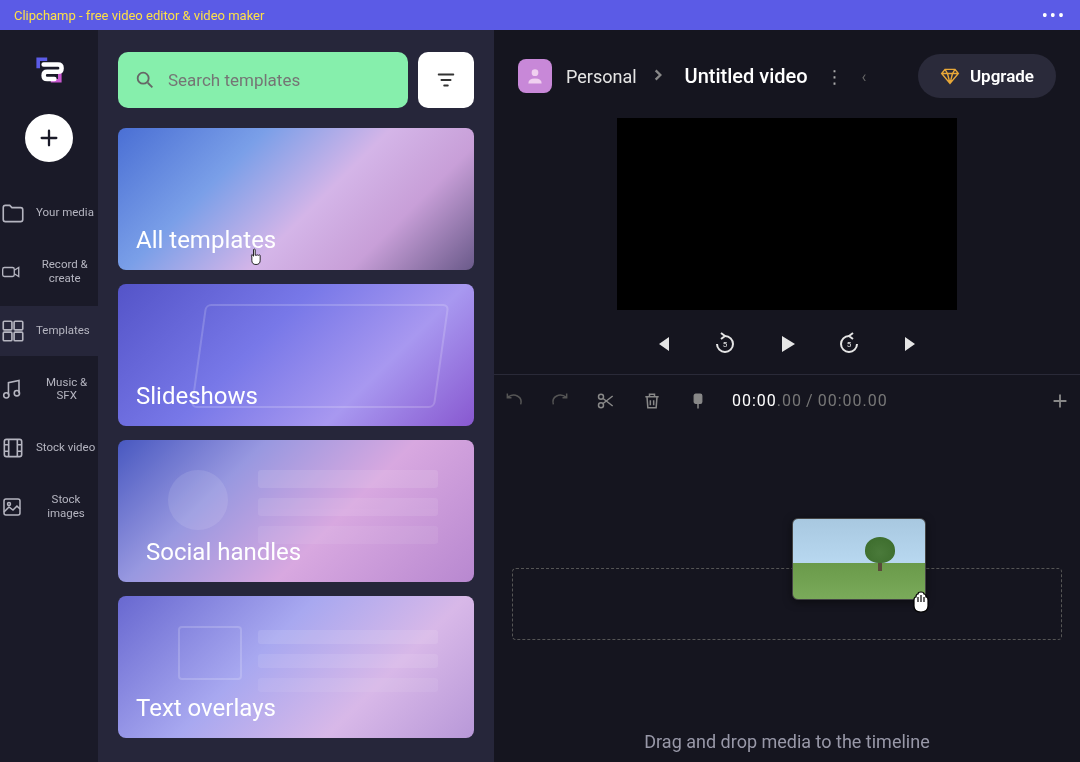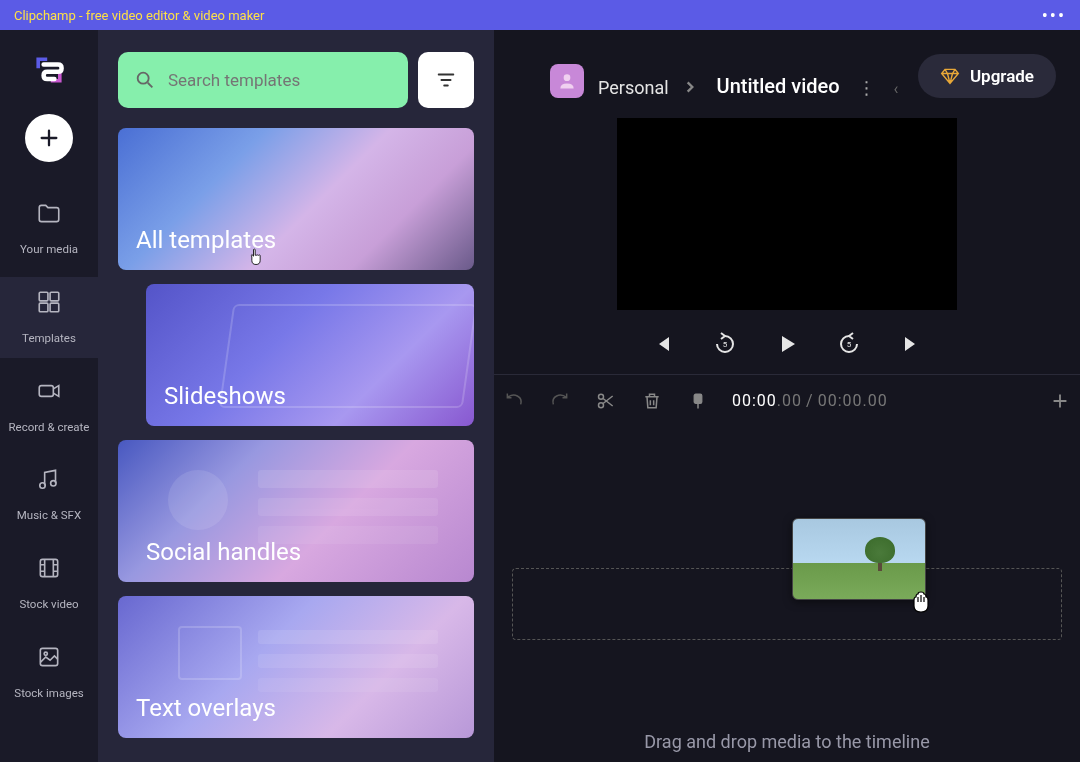--- a/index.html
+++ b/index.html
@@ -6,49 +6,49 @@
 html, body { width: 1080px; height: 762px; overflow: hidden; background: #0f0f1a; color: #e5e5e5; }
 .titlebar { height: 30px; background: #5b5be6; display: flex; align-items: center; padding: 0 14px; justify-content: space-between; }
 .titlebar-text { color: #fde047; font-size: 13px; }
 .titlebar-menu { color: #fff; font-size: 18px; letter-spacing: 2px; cursor: pointer; }
 .app { display: flex; height: 732px; }
 .nav { width: 98px; background: #1a1a28; display: flex; flex-direction: column; align-items: center; padding-top: 18px; gap: 8px; }
 .logo { width: 44px; height: 44px; display: flex; align-items: center; justify-content: center; margin-bottom: 14px; }
 .logo svg { width: 36px; height: 36px; }
 .add-btn { width: 48px; height: 48px; border-radius: 50%; background: #fff; display: flex; align-items: center; justify-content: center; cursor: pointer; margin-bottom: 18px; }
 .add-btn svg { width: 22px; height: 22px; stroke: #1a1a28; }
-.nav-item { width: 98px; display: flex; flex-direction: column; align-items: center; gap: 17px; padding: 12px 0; cursor: pointer; color: #b5b5c0; }
+.nav-item { width: 98px; display: flex; align-items: center; gap: 10px; padding: 12px 0; cursor: pointer; color: #b5b5c0; }
 .nav-item.active { background: #26263a; }
 .nav-item svg { width: 26px; height: 26px; stroke: #b5b5c0; fill: none; stroke-width: 1.5; }
 .nav-label { font-size: 11.5px; text-align: center; line-height: 1.2; }
 .panel { width: 396px; background: #26263a; padding: 22px 20px 0 20px; display: flex; flex-direction: column; position: relative; }
 .search-row { display: flex; gap: 10px; margin-bottom: 20px; }
 .search-box { flex: 1; background: #86efac; border-radius: 10px; height: 56px; display: flex; align-items: center; padding: 0 16px; gap: 12px; }
 .search-box svg { width: 22px; height: 22px; stroke: #666; fill: none; stroke-width: 2; }
 .search-input { border: none; outline: none; font-size: 17px; color: #666; background: transparent; flex: 1; }
 .filter-btn { width: 56px; height: 56px; background: #fff; border-radius: 10px; display: flex; align-items: center; justify-content: center; cursor: pointer; }
 .filter-btn svg { width: 22px; height: 22px; stroke: #333; fill: none; stroke-width: 2; }
 .cards { display: flex; flex-direction: column; gap: 14px; overflow-y: auto; }
 .card { height: 142px; border-radius: 8px; position: relative; cursor: pointer; display: flex; align-items: flex-end; padding: 16px 18px; overflow: hidden; }
 .card-title { color: #fff; font-size: 24px; font-weight: 400; position: relative; z-index: 2; }
 .card.c1 { background: linear-gradient(135deg, #4a6fd4 0%, #7a9fe8 30%, #d4b5e8 55%, #c89fd8 75%, #6a5a8a 100%); }
-.card.c2 { background: linear-gradient(135deg, #5454c8 0%, #7878e8 40%, #a898f0 70%, #8858d0 100%); margin-left: 28px; }
+.card.c2 { background: linear-gradient(135deg, #5454c8 0%, #7878e8 40%, #a898f0 70%, #8858d0 100%); }
 .card.c3 { background: linear-gradient(135deg, #4858c0 0%, #9898e0 30%, #d8a8e0 60%, #b888d0 100%); padding-left: 28px; }
 .card.c4 { background: linear-gradient(135deg, #6868d0 0%, #a8a8f0 40%, #d8b8e8 70%, #b898d8 100%); }
 .card-decor { position: absolute; inset: 0; opacity: 0.35; }
 .card.c2 .card-decor::before { content: ''; position: absolute; left: 80px; top: 20px; width: 240px; height: 100px; border: 2px solid rgba(255,255,255,0.5); border-radius: 6px; transform: skewX(-8deg); }
 .card.c3 .card-decor::before { content: ''; position: absolute; left: 50px; top: 30px; width: 60px; height: 60px; border-radius: 50%; background: rgba(255,255,255,0.3); }
 .card.c3 .card-decor::after { content: ''; position: absolute; left: 140px; top: 30px; width: 180px; height: 18px; background: rgba(255,255,255,0.3); border-radius: 3px; box-shadow: 0 28px 0 rgba(255,255,255,0.25), 0 56px 0 rgba(255,255,255,0.2); }
 .card.c4 .card-decor::before { content: ''; position: absolute; left: 60px; top: 30px; width: 60px; height: 50px; border: 2px solid rgba(255,255,255,0.5); border-radius: 4px; }
 .card.c4 .card-decor::after { content: ''; position: absolute; left: 140px; top: 34px; width: 180px; height: 14px; background: rgba(255,255,255,0.3); border-radius: 3px; box-shadow: 0 24px 0 rgba(255,255,255,0.25), 0 48px 0 rgba(255,255,255,0.2); }
 .panel-scrollbar { position: absolute; right: -16px; top: 22px; width: 10px; height: 220px; background: #55556a; border-radius: 5px; }
 .collapse-tab { position: absolute; right: -14px; top: 420px; width: 18px; height: 48px; background: #26263a; border-radius: 0 8px 8px 0; display: flex; align-items: center; justify-content: center; cursor: pointer; }
 .collapse-tab svg { width: 10px; height: 10px; stroke: #b5b5c0; fill: none; stroke-width: 2; }
 .main { flex: 1; background: #15151f; display: flex; flex-direction: column; position: relative; }
-.topbar { display: flex; align-items: flex-end; padding: 24px 24px 20px 24px; gap: 14px; margin-left: 32px; }
+.topbar { display: flex; align-items: center; padding: 24px 24px 20px 24px; gap: 14px; }
 .avatar { width: 34px; height: 34px; border-radius: 8px; background: #c888d8; display: flex; align-items: center; justify-content: center; }
 .avatar svg { width: 20px; height: 20px; fill: #f0d0f0; }
 .breadcrumb-text { color: #e5e5e5; font-size: 18px; }
 .chev { color: #888; }
 .project-title { color: #fff; font-size: 20px; font-weight: 500; margin-left: 6px; }
 .dots-btn { color: #aaa; font-size: 18px; cursor: pointer; padding: 0 4px; }
 .divider-cut { color: #666; width: 6px; overflow: hidden; }
 .upgrade-btn { margin-left: auto; background: #2a2a3a; border-radius: 24px; padding: 12px 22px; display: flex; align-items: center; gap: 10px; cursor: pointer; }
 .upgrade-btn svg { width: 20px; height: 20px; }
 .upgrade-label { color: #fff; font-size: 17px; font-weight: 600; }
@@ -101,35 +101,35 @@
           <path d="M12 4 L12 20 M4 12 L20 12" stroke-width="2.5" stroke-linecap="round"></path>
         </svg>
     </div>
 
     <div class="nav-item">
       <svg viewBox="0 0 24 24">
           <path d="M3 7 Q3 5 5 5 L9 5 L11 7 L19 7 Q21 7 21 9 L21 18 Q21 20 19 20 L5 20 Q3 20 3 18 Z"></path>
         </svg>
       <span class="nav-label">Your media</span>
     </div>
+    <div class="nav-item">
+      <svg viewBox="0 0 24 24">
+          <rect x="3" y="7" width="13" height="10" rx="2"></rect>
+          <path d="M16 10 L21 7 L21 17 L16 14"></path>
+        </svg>
+      <span class="nav-label">Record &amp; create</span>
+    </div>
     <div class="nav-item active">
       <svg viewBox="0 0 24 24">
           <rect x="3" y="3" width="8" height="8" rx="1"></rect>
           <rect x="13" y="3" width="8" height="8" rx="1"></rect>
           <rect x="3" y="13" width="8" height="8" rx="1"></rect>
           <rect x="13" y="13" width="8" height="8" rx="1"></rect>
         </svg>
       <span class="nav-label">Templates</span>
-    </div>
-    <div class="nav-item">
-      <svg viewBox="0 0 24 24">
-          <rect x="3" y="7" width="13" height="10" rx="2"></rect>
-          <path d="M16 10 L21 7 L21 17 L16 14"></path>
-        </svg>
-      <span class="nav-label">Record &amp; create</span>
     </div>
     <div class="nav-item">
       <svg viewBox="0 0 24 24">
           <path d="M8 18 L8 6 L18 4 L18 16"></path>
           <circle cx="6" cy="18" r="2.5"></circle>
           <circle cx="16" cy="16" r="2.5"></circle>
         </svg>
       <span class="nav-label">Music &amp; SFX</span>
     </div>
     <div class="nav-item">

